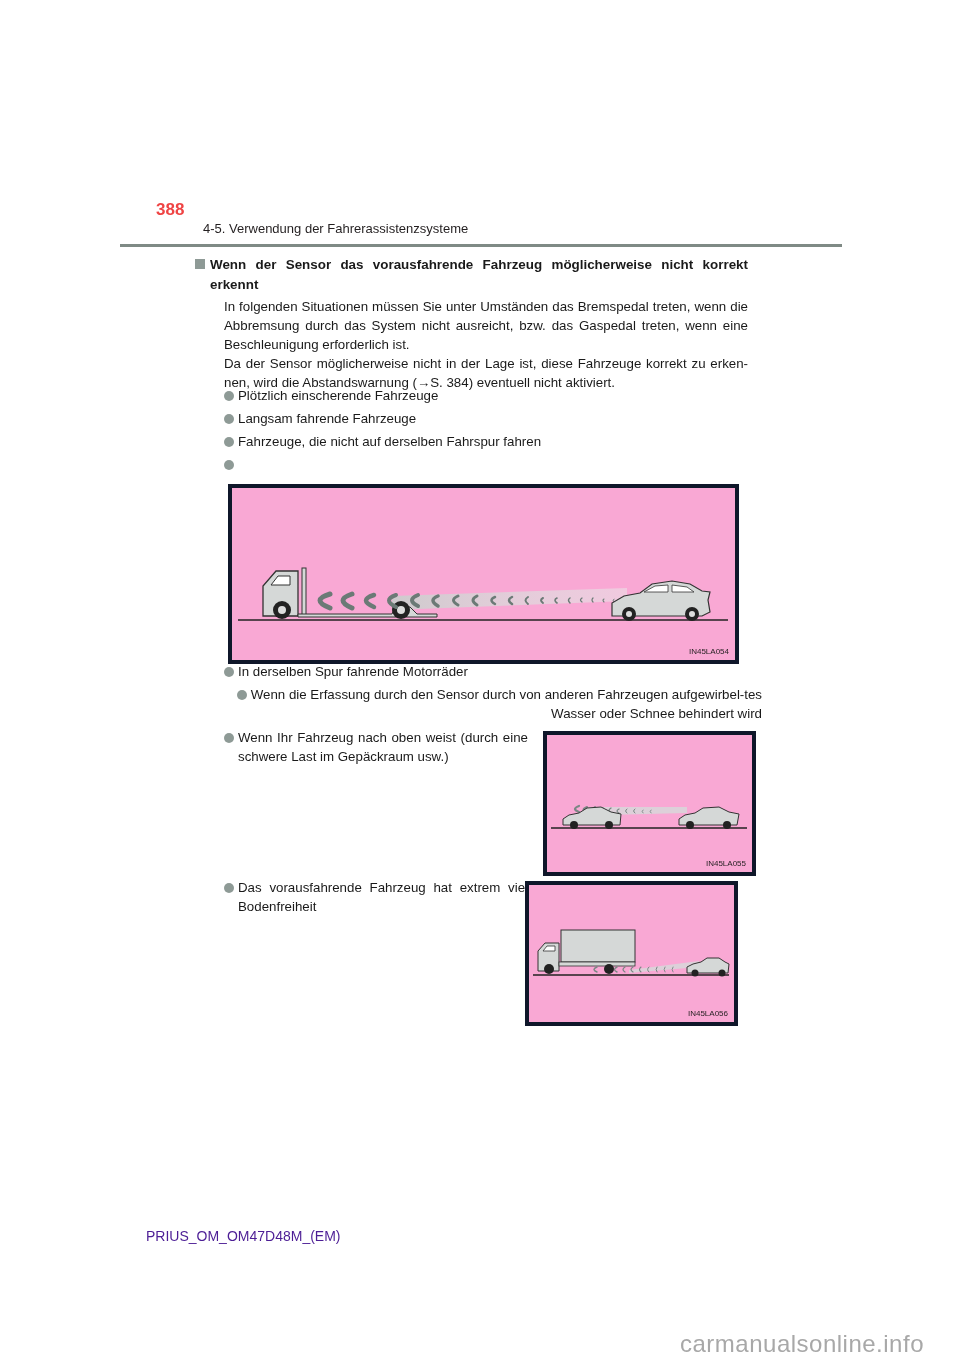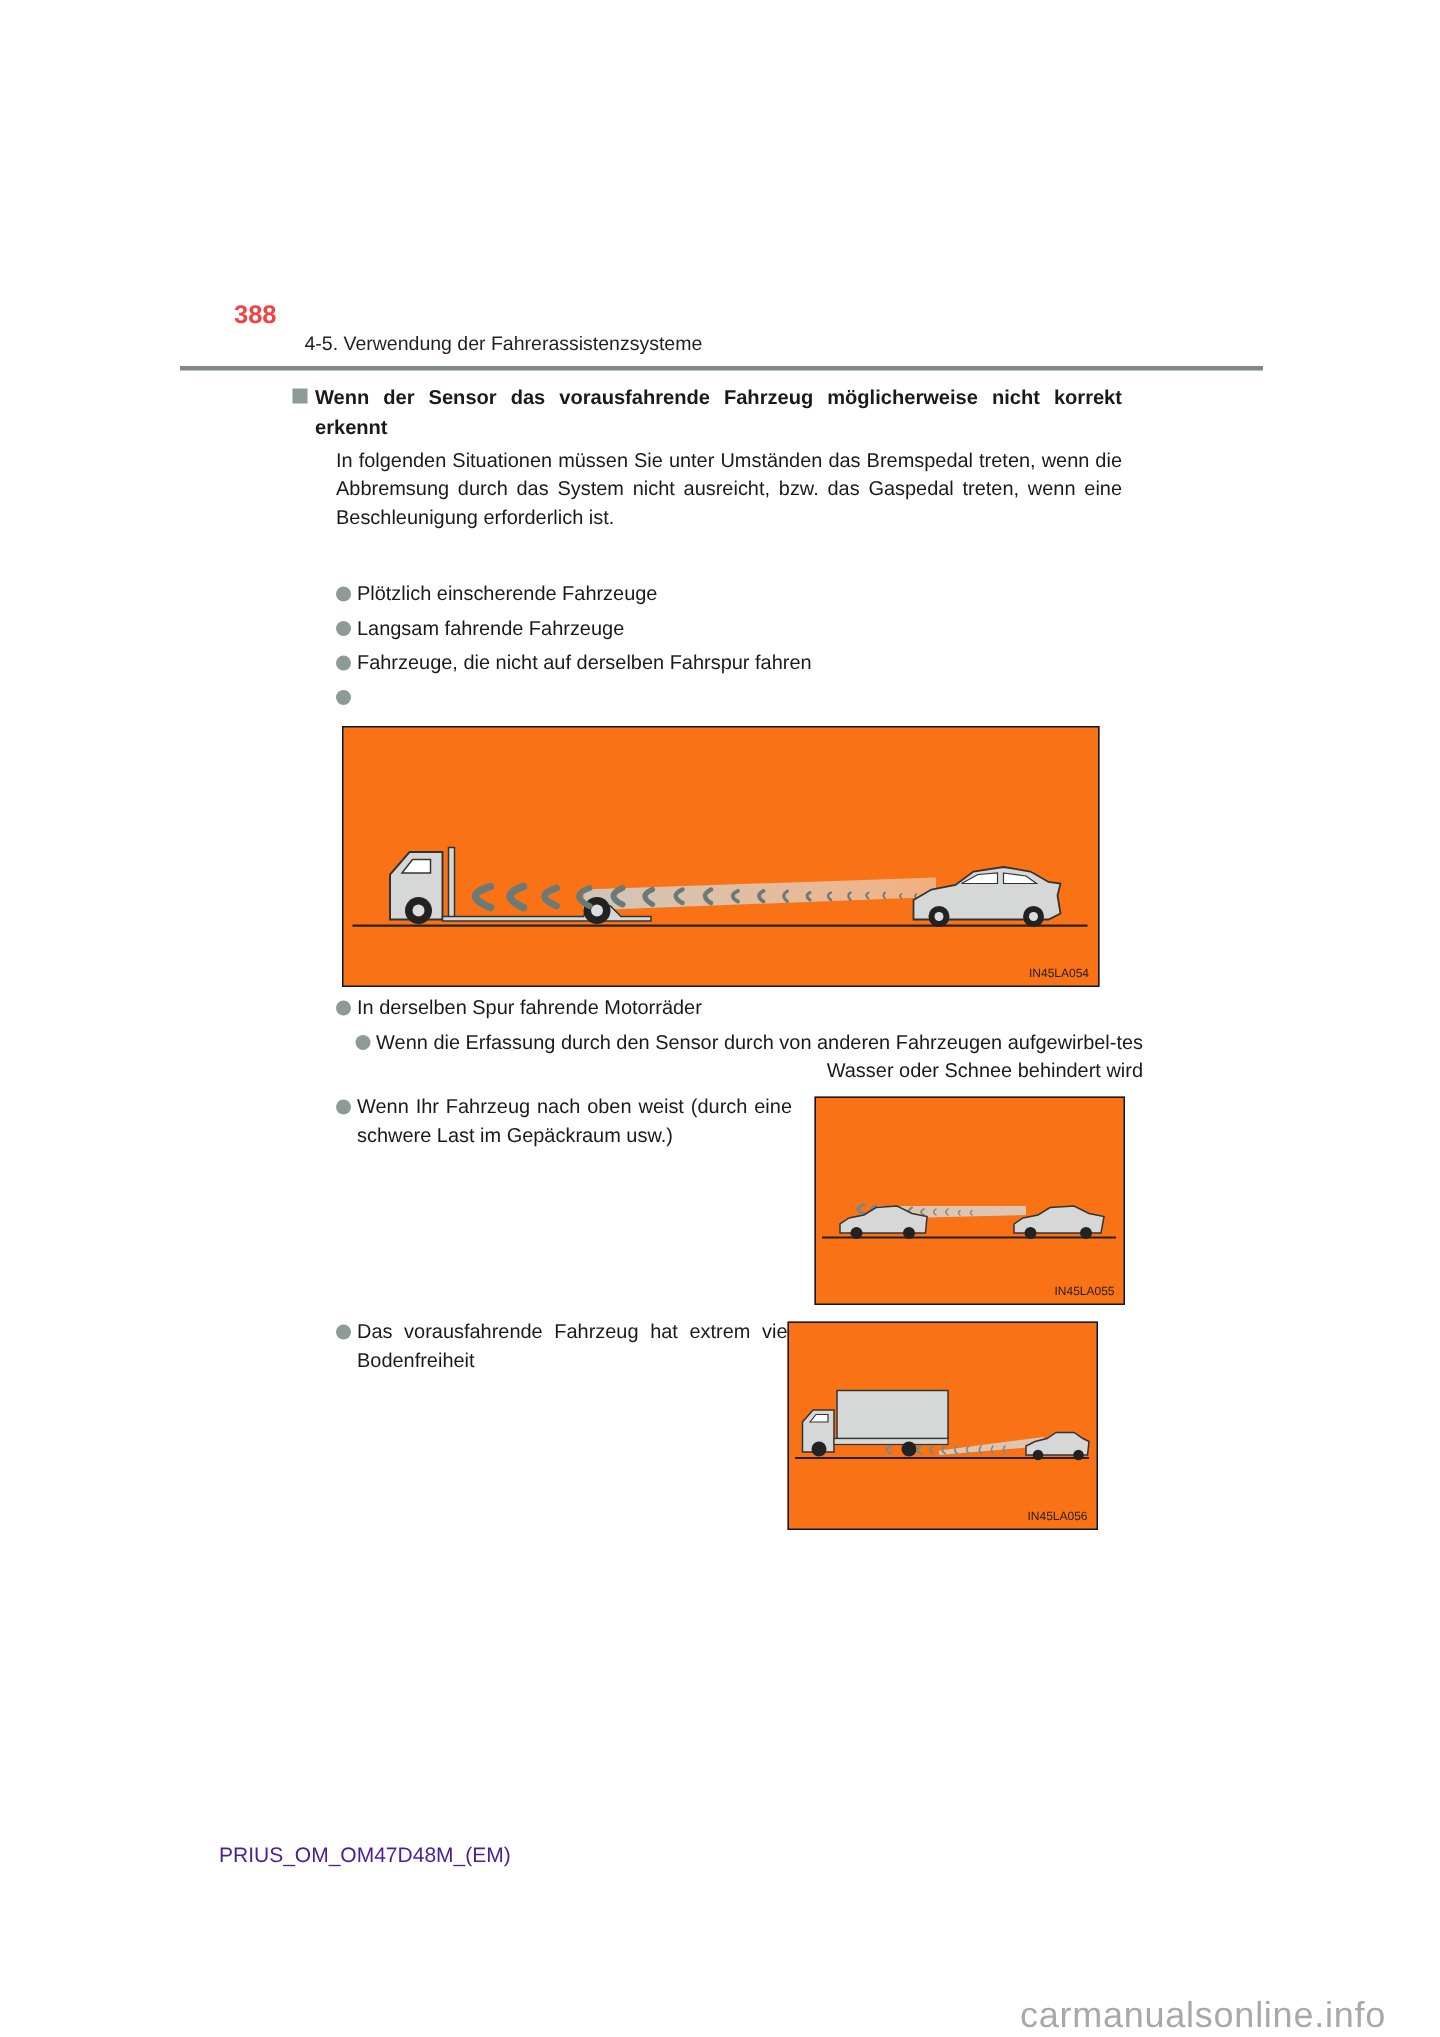--- a/index.html
+++ b/index.html
@@ -9,39 +9,40 @@
   .section-title { position: absolute; left: 203px; top: 221px; font-size: 13px; color: #231f20; }
   .header-rule { position: absolute; left: 120px; top: 244px; width: 722px; height: 3px; background: #7f8a85; }
   .heading { position: absolute; left: 210px; top: 255px; width: 538px; font-size: 13.4px; font-weight: bold; line-height: 20px; text-align: justify; }
   .heading .sq { display: inline-block; width: 10px; height: 10px; background: #8e9a96; margin-left: -15px; margin-right: 5px; vertical-align: 0px; }
   .para { position: absolute; left: 224px; top: 297px; width: 524px; font-size: 13.3px; line-height: 19px; }
   .para p { margin: 0; text-align: justify; }
   .bullet { position: absolute; left: 224px; font-size: 13.3px; line-height: 19px; text-align: right; }
   .bullet .dot { display: inline-block; width: 10px; height: 10px; border-radius: 50%; background: #8e9a96; margin-right: 4px; vertical-align: -1px; }
   .bullet .txt { display: inline; }
   .bullet.indent { padding-left: 14px; text-indent: -14px; }
-  .figure { position: absolute; border: 1px solid #0f172a; background: #f97316; }
+  .figure { position: absolute; border: 4px solid #0f172a; background: #f9a8d4; }
   .fig-label { position: absolute; right: 6px; bottom: 4px; font-size: 8px; color: #231f20; }
   .footer { position: absolute; left: 146px; top: 1228px; font-size: 14px; color: #4c1d95; }
   .watermark { position: absolute; left: 680px; top: 1330px; font-size: 24px; color: #a8a8a8; letter-spacing: 0.5px; }
   svg { display: block; }
 </style>
 </head>
 <body>
 
 <div class="page-num">388</div>
 <div class="section-title">4-5. Verwendung der Fahrerassistenzsysteme</div>
 <div class="header-rule"></div>
 
 <div class="heading">
   <span class="sq"></span><span>Wenn der Sensor das vorausfahrende Fahrzeug möglicherweise nicht korrekt erkennt</span>
 </div>
 
 <div class="para">
   <p>In folgenden Situationen müssen Sie unter Umständen das Bremspedal treten, wenn die Abbremsung durch das System nicht ausreicht, bzw. das Gaspedal treten, wenn eine Beschleunigung erforderlich ist.</p>
+  <p>Da der Sensor möglicherweise nicht in der Lage ist, diese Fahrzeuge korrekt zu erken-nen, wird die Abstandswarnung (→S. 384) eventuell nicht aktiviert.</p>
 </div>
 
 <div class="bullet" style="top:386px"><span class="dot"></span><span class="txt">Plötzlich einscherende Fahrzeuge</span></div>
 <div class="bullet" style="top:409px"><span class="dot"></span><span class="txt">Langsam fahrende Fahrzeuge</span></div>
 <div class="bullet" style="top:432px"><span class="dot"></span><span class="txt">Fahrzeuge, die nicht auf derselben Fahrspur fahren</span></div>
 <div class="bullet" style="top:455px"><span class="dot"></span></div>
 
 <div class="figure" style="left:228px; top:484px; width:503px; height:172px;">
   <svg width="503" height="172" viewBox="0 0 503 172">
     <defs>

